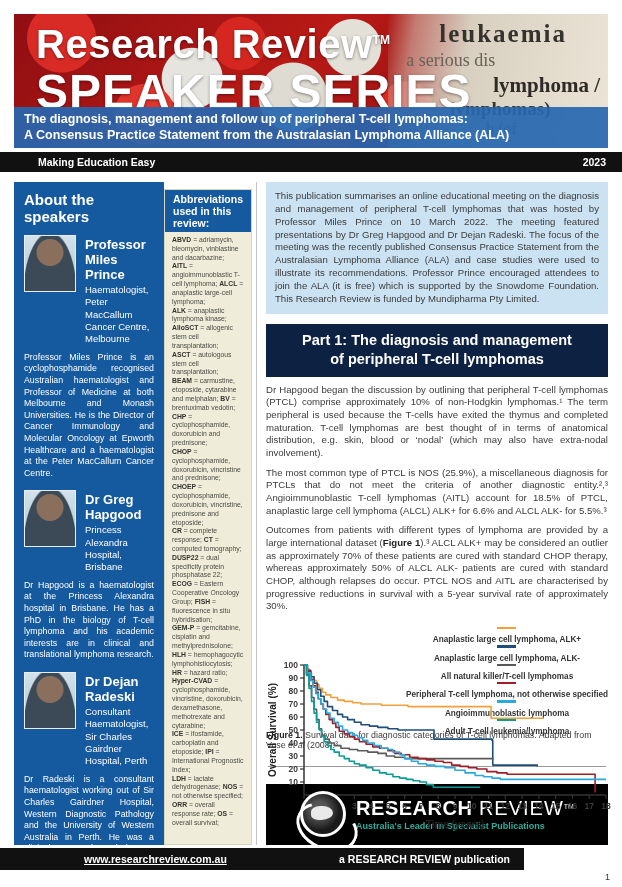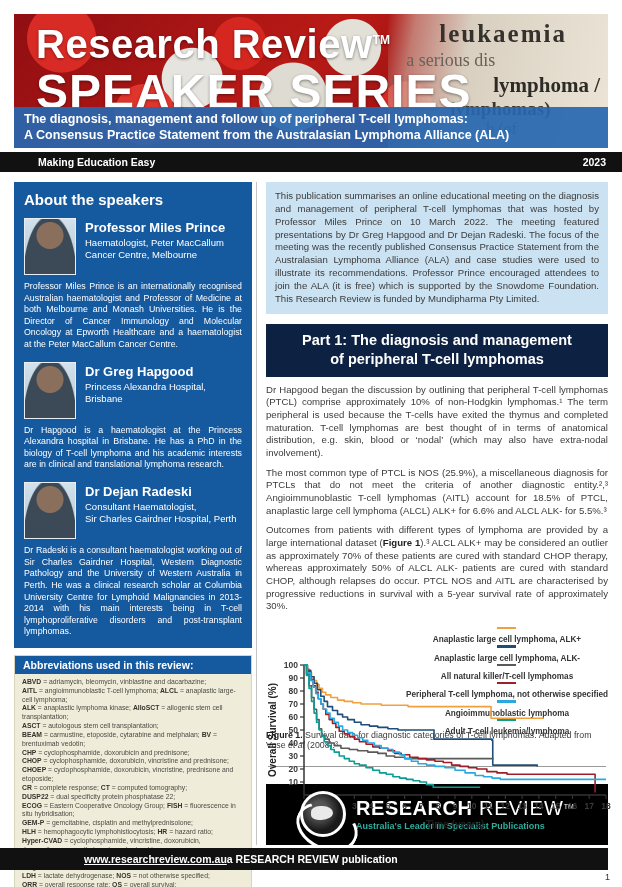--- a/index.html
+++ b/index.html
@@ -32,32 +32,32 @@
   .hero-title .sup { vertical-align:super; font-size:.3em; letter-spacing:0; }
   .hero-series { position:absolute; left:22px; top:50px; color:#fff; font-size:48px; font-weight:700;
     letter-spacing:1px; text-shadow:0 1px 3px rgba(0,0,0,.45); }
   .hero-band { position:absolute; left:0; right:0; bottom:0; background:rgba(38,103,176,.92);
     color:#fff; font-weight:700; font-size:12.5px; line-height:1.3; padding:4px 10px 5px 10px; }
 
   
   .topbar { position:absolute; left:0; top:152px; width:622px; height:20px; background:#111;
     color:#fff; font-size:10.5px; font-weight:700; display:flex; justify-content:space-between;
     align-items:center; padding:0 16px 0 38px; }
-  .footerbar { position:absolute; left:0; top:848px; width:608px; height:22px; background:#111;
-    color:#fff; font-size:10.5px; font-weight:700; display:flex; justify-content:flex-start;
+  .footerbar { position:absolute; left:0; top:848px; width:524px; height:22px; background:#111;
+    color:#fff; font-size:10.5px; font-weight:700; display:flex; justify-content:space-between;
     align-items:center; padding:0 14px 0 84px; }
   .footerbar a { color:#fff; text-decoration:underline; }
   .pagenum { position:absolute; right:12px; top:872px; font-size:9px; color:#333; }
 
   
   .columns { position:absolute; left:14px; top:182px; width:594px; height:663px; display:flex; }
   .col-divider { width:1px; background:#c4c4c4; margin:0 4px; }
 
   
-  .sidebar { width:238px; flex:none; display:flex; flex-direction:column; }
+  .sidebar { width:238px; flex:none; display:flex; }
   .sb-blue { background:#15599f; color:#fff; padding:9px 10px 10px 10px; }
   .sb-heading { font-size:15px; font-weight:700; margin-bottom:10px; }
   .speaker { display:flex; gap:9px; margin-bottom:6px; }
   .photo { width:52px; height:57px; flex:none; border:1px solid #e8eef4; background:
       radial-gradient(circle at 50% 30%, #8a6f5c 0 13px, rgba(0,0,0,0) 14px),
       radial-gradient(ellipse at 50% 105%, #3c4a58 0 26px, rgba(0,0,0,0) 27px),
       linear-gradient(#d3e2ec, #aec4d2); }
   .sp-name { font-size:13px; font-weight:700; margin-top:2px; }
   .sp-role { font-size:9.5px; line-height:1.3; margin-top:2px; white-space:pre-line; }
   .sp-bio { font-size:8.8px; line-height:1.32; text-align:justify; margin-bottom:11px; }
@@ -136,21 +136,21 @@
         <div class="sb-heading">About the speakers</div>
 
         <div class="speaker">
           <div class="photo"></div>
           <div>
             <div class="sp-name">Professor Miles Prince</div>
             <div class="sp-role">Haematologist, Peter MacCallum
 Cancer Centre, Melbourne</div>
           </div>
         </div>
-        <div class="sp-bio">Professor Miles Prince is an internationally recognised Australian haematologist and Professor of Medicine at both Melbourne and Monash Universities. He is the Director of Cancer Immunology and Molecular Oncology at Epworth Healthcare and a haematologist at the Peter MacCallum Cancer Centre.</div>
+        <div class="sp-bio">Professor Miles Prince is an cyclophosphamide recognised Australian haematologist and Professor of Medicine at both Melbourne and Monash Universities. He is the Director of Cancer Immunology and Molecular Oncology at Epworth Healthcare and a haematologist at the Peter MacCallum Cancer Centre.</div>
 
         <div class="speaker">
           <div class="photo"></div>
           <div>
             <div class="sp-name">Dr Greg Hapgood</div>
             <div class="sp-role">Princess Alexandra Hospital,
 Brisbane</div>
           </div>
         </div>
         <div class="sp-bio">Dr Hapgood is a haematologist at the Princess Alexandra hospital in Brisbane. He has a PhD in the biology of T-cell lymphoma and his academic interests are in clinical and translational lymphoma research.</div>

